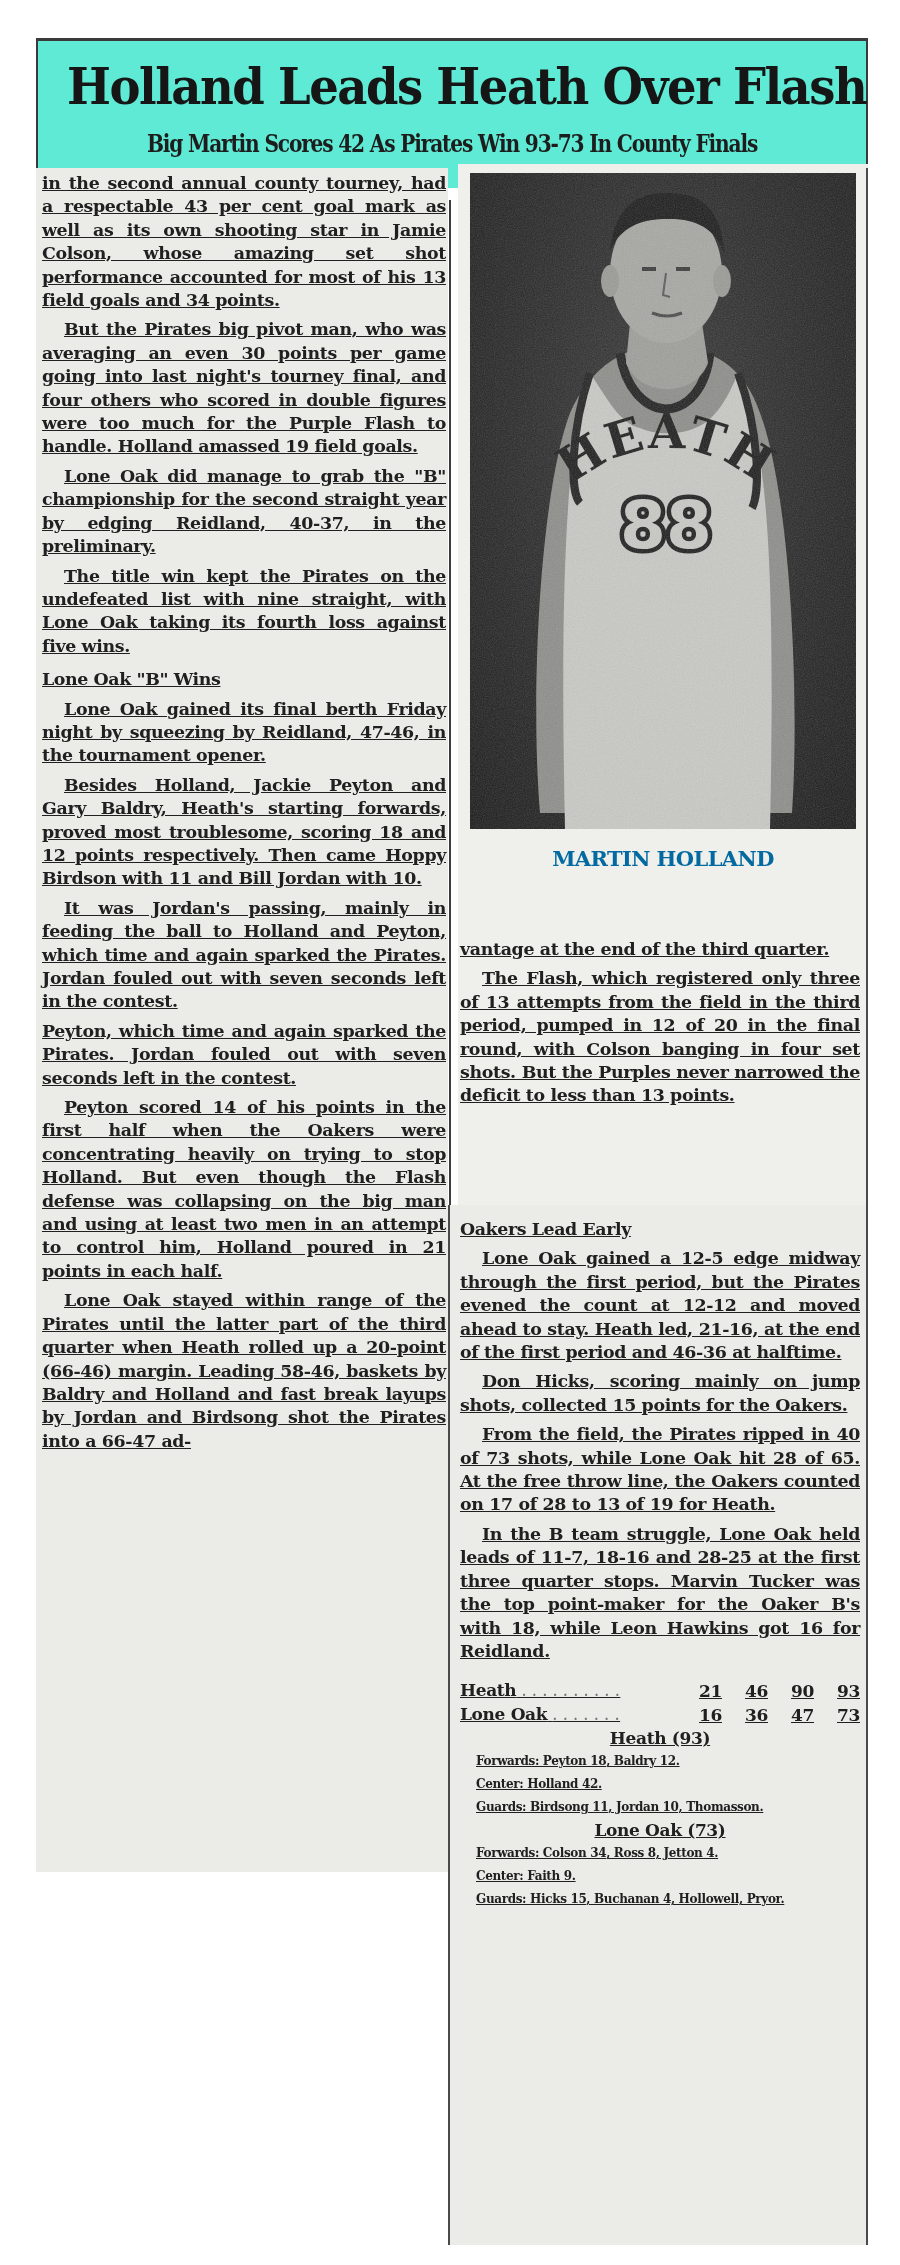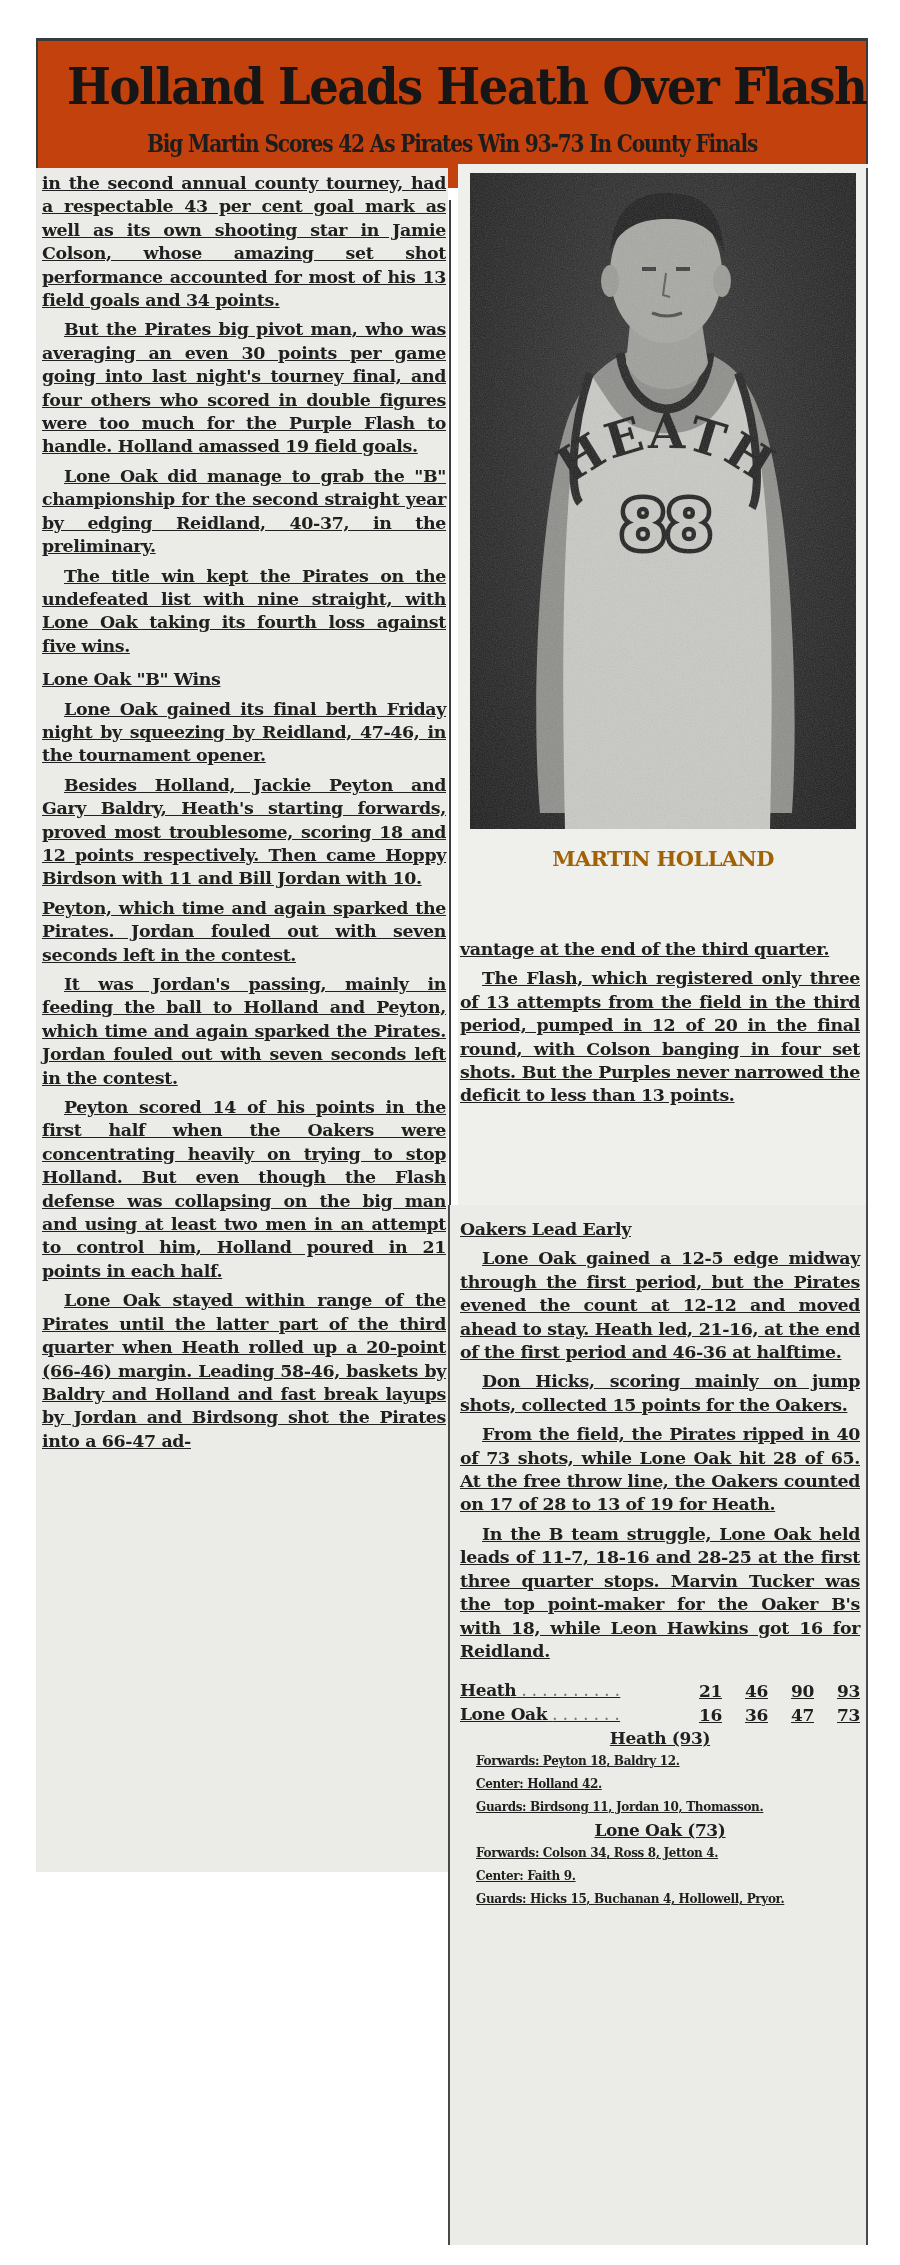--- a/index.html
+++ b/index.html
@@ -1,20 +1,20 @@
 <!DOCTYPE html>
 <html><head>
   <meta charset="utf-8">
   <style>
     html, body { margin: 0; padding: 0; background: #ffffff; }
     body { width: 900px; height: 2265px; position: relative; overflow: hidden;
            font-family: "DejaVu Serif", serif; color: #1a1a1a; }
     .headline-box {
       position: absolute; left: 36px; top: 38px; width: 832px; height: 150px;
-      background: #c2410c; border-top: 3px solid #3a3a3a; border-left: 2px solid #3a3a3a;
+      background: #5eead4; border-top: 3px solid #3a3a3a; border-left: 2px solid #3a3a3a;
       border-right: 2px solid #3a3a3a; box-sizing: border-box;
     }
     .headline {
       position: absolute; left: 0; right: 0; top: 16px; text-align: center;
       font-family: "DejaVu Serif", serif; font-weight: bold; font-size: 50px;
       letter-spacing: -1.6px; color: #161616; white-space: nowrap; transform: scaleX(0.93);
     }
     .subhead {
       position: absolute; left: 0; right: 0; top: 88px; text-align: center;
       font-family: "DejaVu Serif", serif; font-weight: bold; font-size: 24px;
@@ -48,21 +48,21 @@
     .para { text-indent: 22px; margin: 0 0 6px 0; }
     .para.noindent { text-indent: 0; }
     .subhed { font-weight: bold; font-size: 17.4px; margin: 10px 0 6px 0; letter-spacing: -0.4px; }
     .left-text { position: absolute; left: 6px; top: 4px; width: 404px; }
     .photo {
       position: absolute; left: 470px; top: 173px; width: 386px; height: 656px;
       background: radial-gradient(ellipse at 50% 40%, #3a3a3a 0%, #262626 60%, #1a1a1a 100%);
       overflow: hidden;
     }
     .caption { position: absolute; left: 458px; top: 845px; width: 410px; text-align: center;
-      font-weight: bold; font-size: 21px; line-height: 28px; letter-spacing: -0.6px; color: #a16207; }
+      font-weight: bold; font-size: 21px; line-height: 28px; letter-spacing: -0.6px; color: #0369a1; }
     .right-text-top { position: absolute; left: 460px; top: 938px; width: 400px; }
     .right-text-low { position: absolute; left: 460px; top: 1218px; width: 400px; }
     .linescore { width: 100%; border-collapse: collapse; margin-top: 16px; }
     .linescore td { font-weight: bold; font-size: 17px; line-height: 22px; padding: 0; }
     .linescore td.num { text-align: right; width: 46px; }
     .linescore td.team { white-space: nowrap; }
     .dots { color: #777; letter-spacing: 1px; font-size: 12px; }
     .box-head { text-align: center; font-weight: bold; font-size: 17px; line-height: 23px; }
     .box-line { font-weight: bold; font-size: 12px; line-height: 23px; text-indent: 16px; text-align: left; }
   </style>
@@ -76,22 +76,22 @@
 
 <div class="col-left">
   <div class="left-text text">
     <p class="para noindent">in the second annual county tourney, had a respectable 43 per cent goal mark as well as its own shooting star in Jamie Colson, whose amazing set shot performance accounted for most of his 13 field goals and 34 points.</p>
     <p class="para">But the Pirates big pivot man, who was averaging an even 30 points per game going into last night's tourney final, and four others who scored in double figures were too much for the Purple Flash to handle. Holland amassed 19 field goals.</p>
     <p class="para">Lone Oak did manage to grab the "B" championship for the second straight year by edging Reidland, 40-37, in the preliminary.</p>
     <p class="para">The title win kept the Pirates on the undefeated list with nine straight, with Lone Oak taking its fourth loss against five wins.</p>
     <div class="subhed">Lone Oak "B" Wins</div>
     <p class="para">Lone Oak gained its final berth Friday night by squeezing by Reidland, 47-46, in the tournament opener.</p>
     <p class="para">Besides Holland, Jackie Peyton and Gary Baldry, Heath's starting forwards, proved most troublesome, scoring 18 and 12 points respectively. Then came Hoppy Birdson with 11 and Bill Jordan with 10.</p>
+    <p class="para">It was Jordan's passing, mainly in feeding the ball to Holland and Peyton, which time and again sparked the Pirates. Jordan fouled out with seven seconds left in the contest.</p>
     <p class="para noindent">Peyton, which time and again sparked the Pirates. Jordan fouled out with seven seconds left in the contest.</p>
-    <p class="para">It was Jordan's passing, mainly in feeding the ball to Holland and Peyton, which time and again sparked the Pirates. Jordan fouled out with seven seconds left in the contest.</p>
     <p class="para">Peyton scored 14 of his points in the first half when the Oakers were concentrating heavily on trying to stop Holland. But even though the Flash defense was collapsing on the big man and using at least two men in an attempt to control him, Holland poured in 21 points in each half.</p>
     <p class="para">Lone Oak stayed within range of the Pirates until the latter part of the third quarter when Heath rolled up a 20-point (66-46) margin. Leading 58-46, baskets by Baldry and Holland and fast break layups by Jordan and Birdsong shot the Pirates into a 66-47 ad-</p>
   </div>
 </div>
 
 <div class="col-divider"></div>
 
 <div class="col-right-photo"></div>
 
 <div class="photo">

